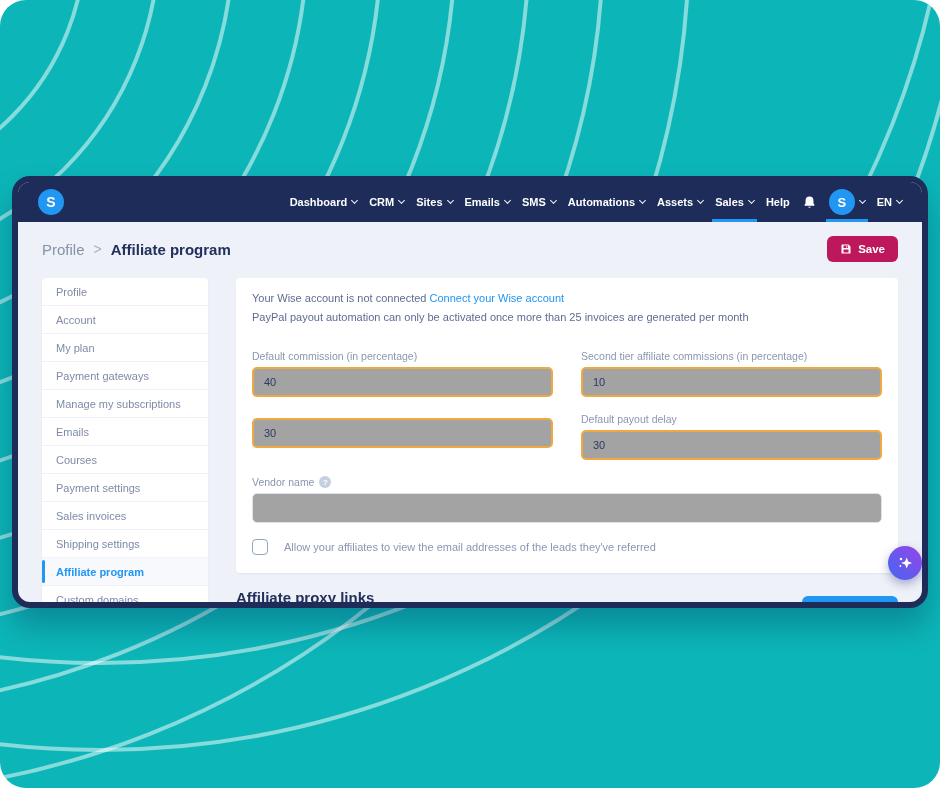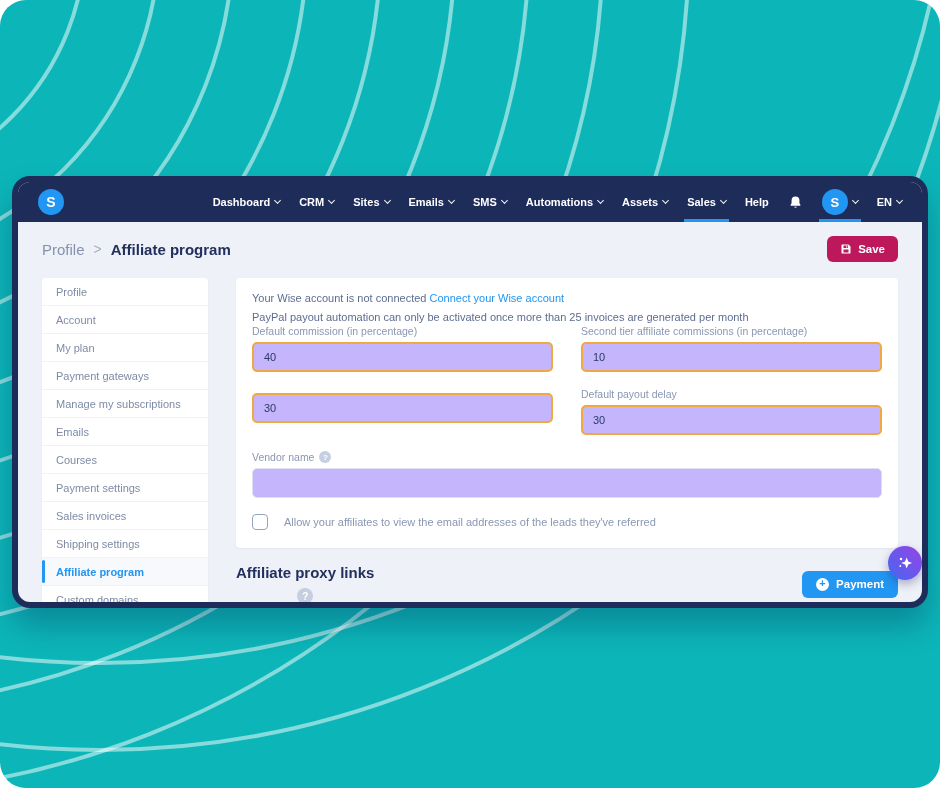--- a/index.html
+++ b/index.html
@@ -12,21 +12,21 @@
   .window { position:absolute; left:12px; top:176px; width:916px; height:432px;
             background:#1e2c5a; border-radius:18px; padding:6px;
             box-shadow:0 18px 30px rgba(8,36,84,.30); }
   .window-inner { width:100%; height:100%; border-radius:12px; overflow:hidden;
                   background:#eef1f7; display:flex; flex-direction:column; }
 
   
   .navbar { flex:0 0 40px; background:#1e2c5a; display:flex; align-items:center; padding:0 20px; }
   .logo { width:26px; height:26px; border-radius:50%; background:#2196f3; color:#fff;
           font-size:14px; font-weight:bold; display:flex; align-items:center; justify-content:center; cursor:pointer; }
-  .nav-right { margin-left:auto; display:flex; align-items:center; gap:19px; color:#fff;
+  .nav-right { margin-left:auto; display:flex; align-items:center; gap:12px; color:#fff;
                font-size:11px; font-weight:bold; }
   .nav-item { position:relative; display:flex; align-items:center; height:40px; cursor:pointer; white-space:nowrap; }
   .nav-item.underlined::after { content:""; position:absolute; left:-3px; right:-3px; bottom:0; height:3px; background:#2196f3; }
   .chev { display:inline-block; width:5px; height:5px; border-right:1.5px solid currentColor;
           border-bottom:1.5px solid currentColor; transform:rotate(45deg); margin-left:5px; margin-top:-3px; opacity:.95; }
   .bell { display:flex; align-items:center; }
   .avatar { width:26px; height:26px; border-radius:50%; background:#2196f3; color:#fff; font-size:13px;
             font-weight:bold; display:flex; align-items:center; justify-content:center; }
 
   
@@ -49,24 +49,24 @@
   .sidebar-item.active { color:#2196f3; font-weight:bold; background:#f7f9fd; }
   .sidebar-item.active::before { content:""; position:absolute; left:0; top:2px; bottom:2px; width:3px;
                                  background:#2196f3; border-radius:2px; }
 
   .main-col { flex:1; min-width:0; }
   .card { background:#fff; border-radius:4px; padding:14px 16px 18px; box-shadow:0 1px 2px rgba(30,44,90,.06); }
   .notice { font-size:11px; color:#5d6d90; }
   .notice + .notice { margin-top:7px; }
   .link { color:#2196f3; cursor:pointer; }
 
-  .fields-grid { display:grid; grid-template-columns:1fr 1fr; column-gap:28px; row-gap:16px; margin-top:2px; }
+  .fields-grid { display:grid; grid-template-columns:1fr 1fr; column-gap:28px; row-gap:16px; margin-top:27px; }
   .field label { font-size:10.5px; color:#8a97b2; display:flex; align-items:center; gap:5px; }
   .field input { margin-top:5px; width:100%; border:2px solid #f0a843; border-radius:5px;
-                 padding:7px 10px; font-size:11px; color:#2b3a64; background:#c4b5fd; outline:none;
+                 padding:7px 10px; font-size:11px; color:#2b3a64; background:#a3a3a3; outline:none;
                  font-family:"Liberation Sans","DejaVu Sans",sans-serif; }
   .field.full { grid-column:1 / -1; }
   .field.plain input { border:1px solid #dde3ee; padding:8px 10px; }
   .qmark { width:12px; height:12px; background:#c6cfdf; color:#fff; border-radius:50%;
            font-size:8px; font-weight:bold; display:inline-flex; align-items:center; justify-content:center; }
 
   .checkbox-row { margin-top:16px; display:flex; align-items:center; gap:16px; }
   .checkbox { appearance:none; -webkit-appearance:none; width:16px; height:16px; border:1.5px solid #93a5c4;
               border-radius:4px; background:#fff; cursor:pointer; flex:0 0 16px; }
   .checkbox-label { font-size:11px; color:#8a97b2; }

